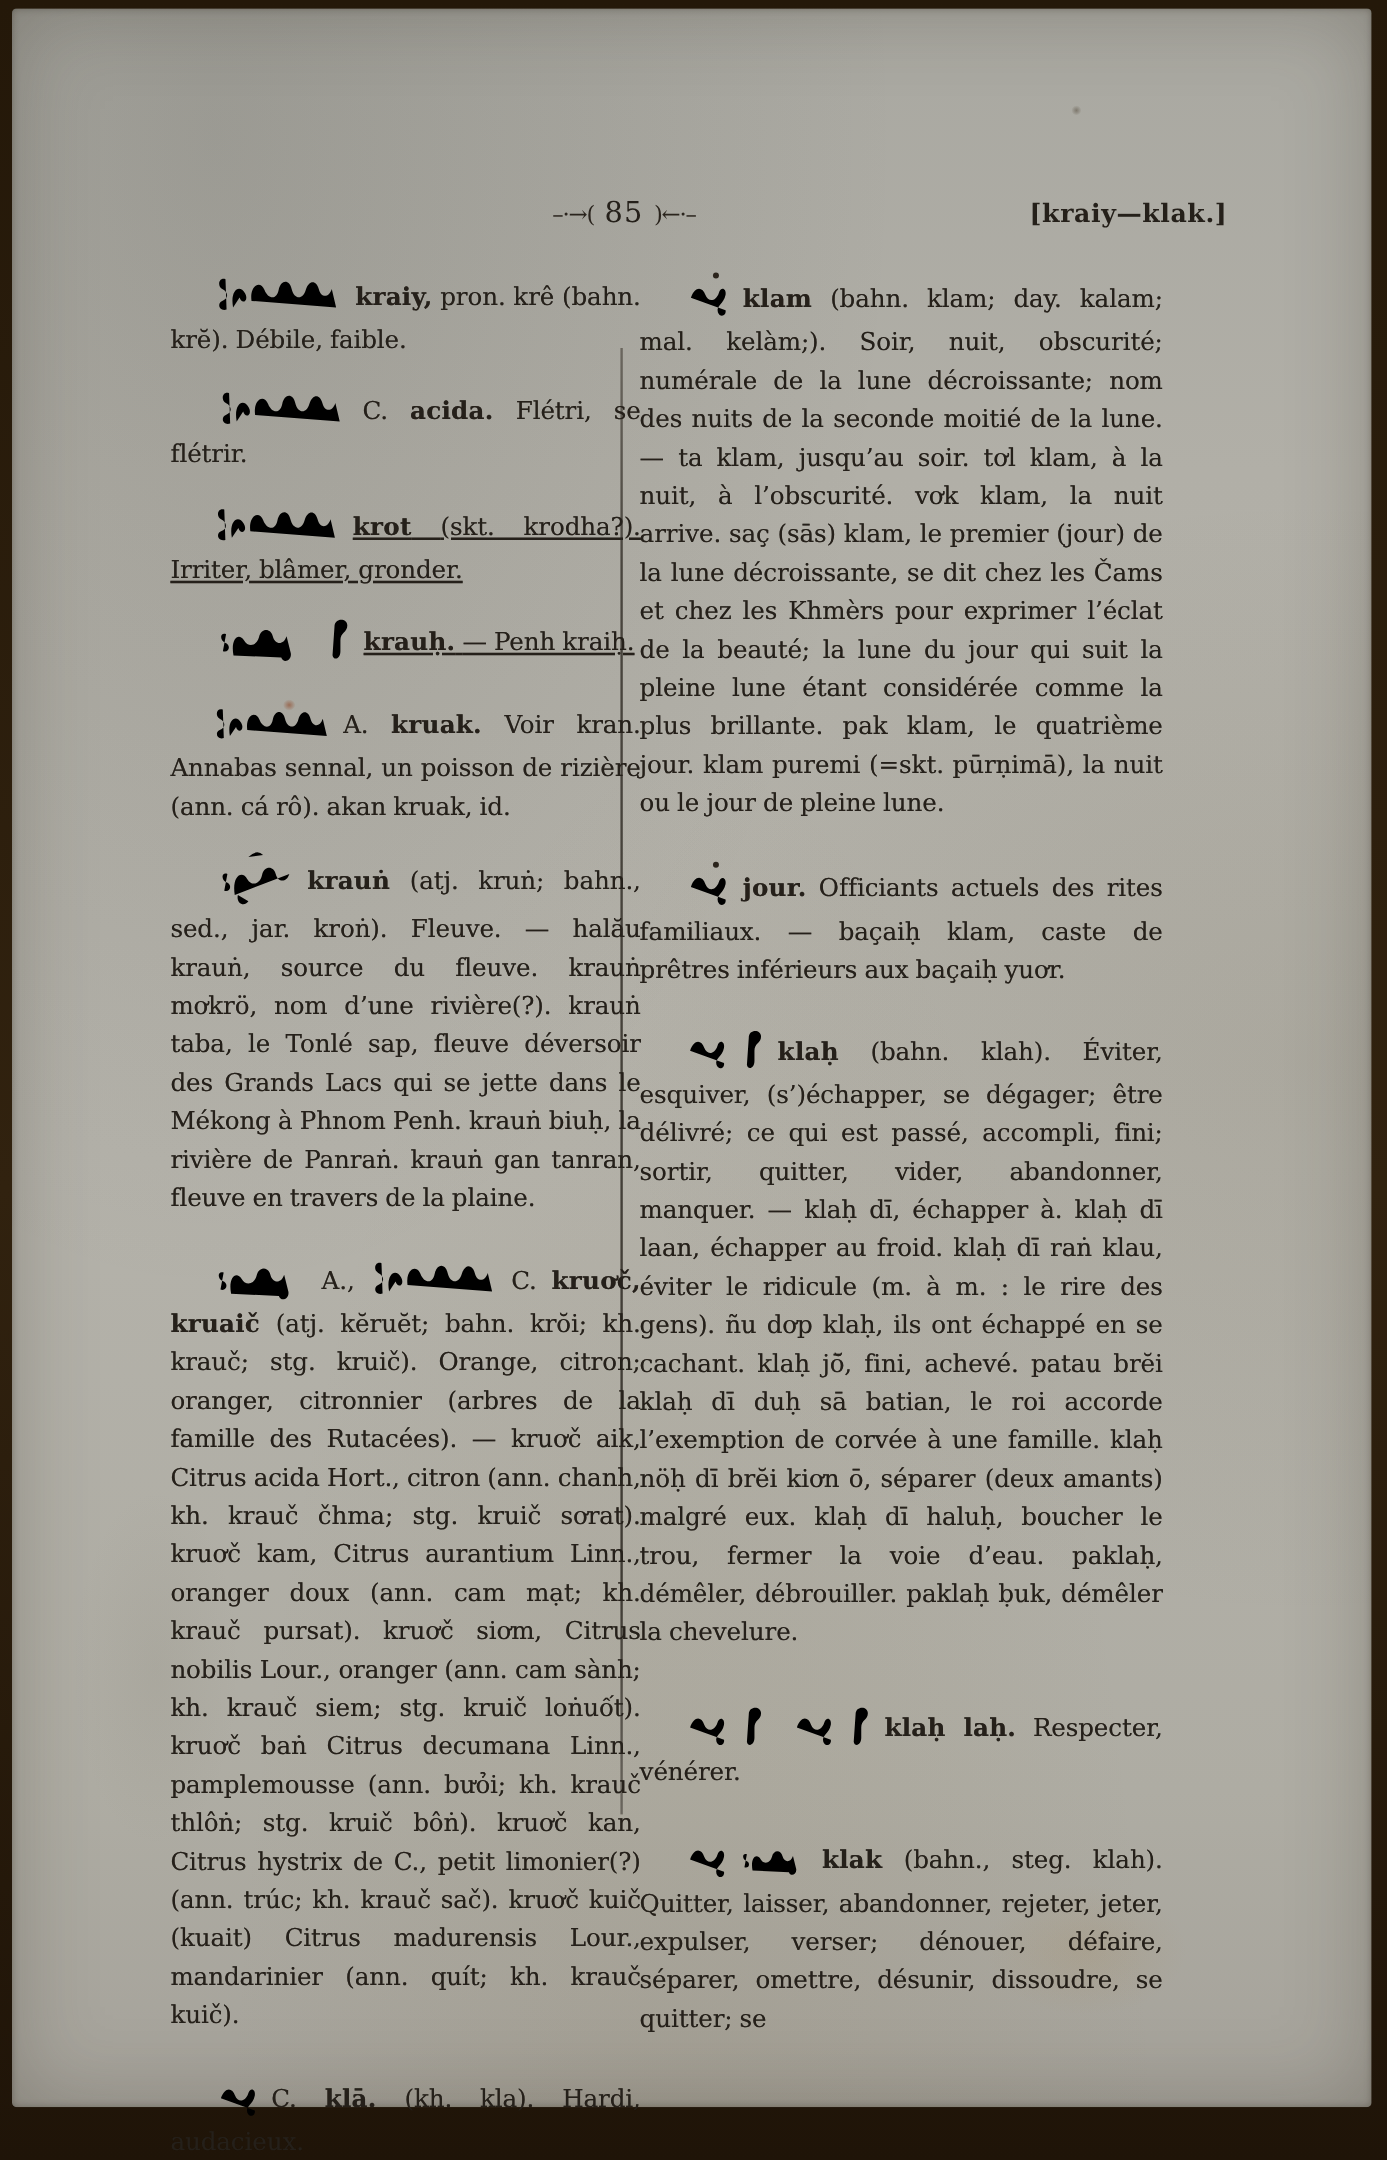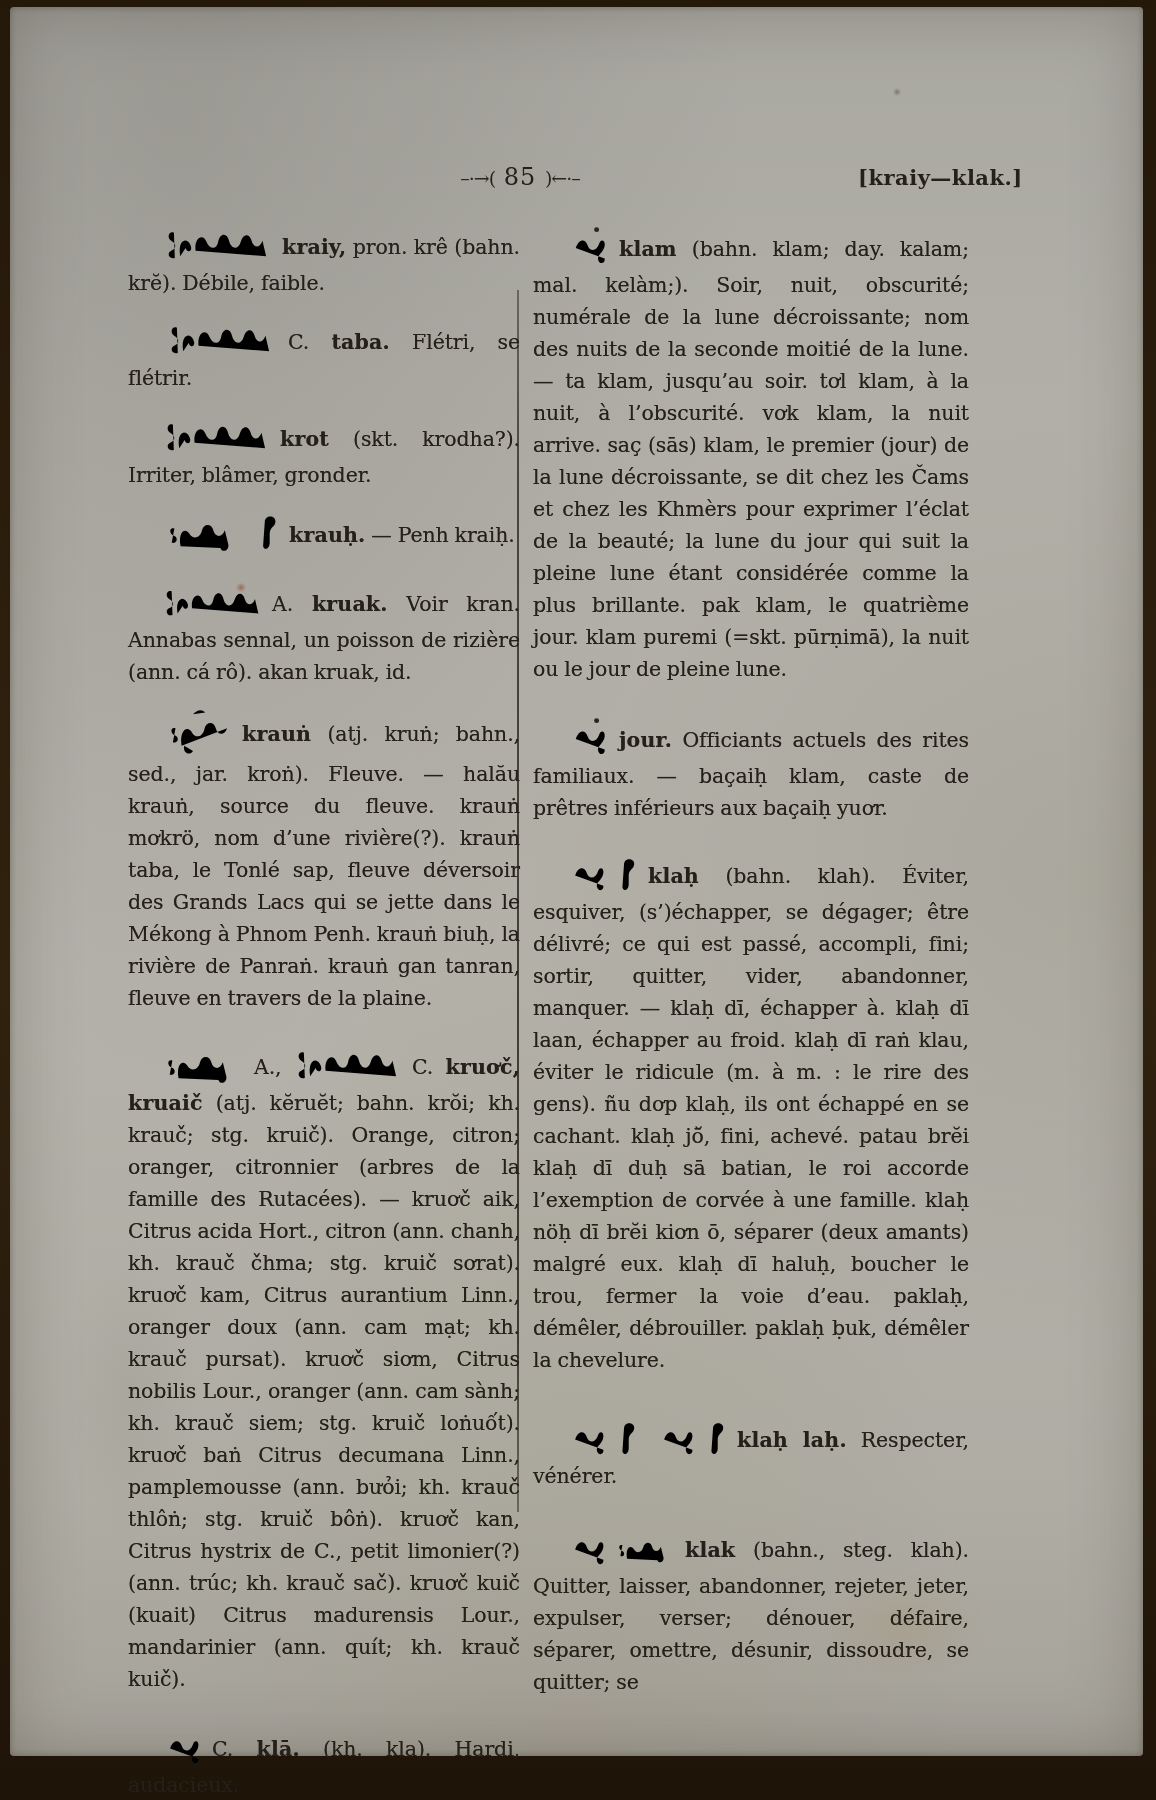--- a/index.html
+++ b/index.html
@@ -37,31 +37,31 @@
      font-size:21px;font-weight:bold;letter-spacing:0.5px;}
 
   
   #divider{position:absolute;left:517px;top:290px;width:2px;height:1222px;
      background:linear-gradient(180deg,#6a665e, #49453e 15%, #3f3b34 85%, #6a665e);}
 
   
   .col{position:absolute;font-size:20.5px;line-height:32px;text-align:justify;
      letter-spacing:-0.1px;word-spacing:-0.5px;
      text-shadow:0 0 0.5px rgba(35,28,20,0.55);}
-  #col-left{left:128px;top:220px;width:392px;}
+  #col-left{left:142px;top:220px;width:392px;}
   #col-right{left:533px;top:224px;width:436px;}
 
   .entry{margin:0;text-indent:36px;}
   .hw{font-weight:bold;letter-spacing:0.2px;}
   .lbl{font-weight:400;}
   .g{display:inline-block;text-indent:0;vertical-align:-13px;margin-right:6px;}
   .g svg{display:block;}
   .g circle{fill:#2b241c;}
 
-  .mt14{margin-top:14px;} .mt16{margin-top:16px;} .mt18{margin-top:18px;}
+  .mt14{margin-top:14px;} .mt16{margin-top:16px;} .mt18{margin-top:18px;text-decoration:underline;}
   .mt24{margin-top:24px;} .mt26{margin-top:26px;} .mt28{margin-top:28px;}
   .mt30{margin-top:30px;} .mt34{margin-top:34px;} .mt40{margin-top:40px;}
 </style>
 </head>
 <body>
 
 <svg width="0" height="0" style="position:absolute" aria-hidden="true">
   <defs>
     <symbol id="chamA" viewBox="0 0 120 52">
       <path d="M9 14 C3 12 1 20 6 23 C12 26 12 32 6 34 C1 36 3 44 10 42 M16 40 C13 24 22 18 27 27 C31 34 24 38 22 31 M33 34 C31 20 41 14 45 24 C48 32 56 34 58 24 C60 14 68 14 70 23 C72 32 80 34 83 24 C86 14 93 15 95 23 C97 31 104 32 107 23 L111 40"></path>
@@ -96,21 +96,21 @@
   <div id="divider"></div>
 
   <div id="col-left" class="col">
 
     <p class="entry"><span class="g"><svg width="112" height="47" viewBox="0 0 120 52">
             <use href="#chamA"></use>
           </svg></span><b class="hw">kraiy,</b> <span>pron. krê (bahn. krĕ). Débile, faible.</span></p>
 
     <p class="entry mt16"><span class="g"><svg width="118" height="47" viewBox="0 0 120 52">
             <use href="#chamA"></use>
-          </svg></span><span class="lbl">C.</span> <b class="hw">taba.</b> <span>Flétri, se flétrir.</span></p>
+          </svg></span><span class="lbl">C.</span> <b class="hw">acida.</b> <span>Flétri, se flétrir.</span></p>
 
     <p class="entry mt18"><span class="g"><svg width="110" height="47" viewBox="0 0 120 52">
             <use href="#chamA"></use>
           </svg></span><b class="hw">krot</b> <span>(skt. krodha?). Irriter, blâmer, gronder.</span></p>
 
     <p class="entry mt18"><span class="g"><svg width="88" height="46" viewBox="0 0 92 52">
             <use href="#chamB"></use>
           </svg></span><span class="g"><svg width="25" height="46" viewBox="0 0 28 56">
             <use href="#chamD"></use>
           </svg></span><b class="hw">krauḥ.</b> <span>— Penh kraiḥ.</span></p>

